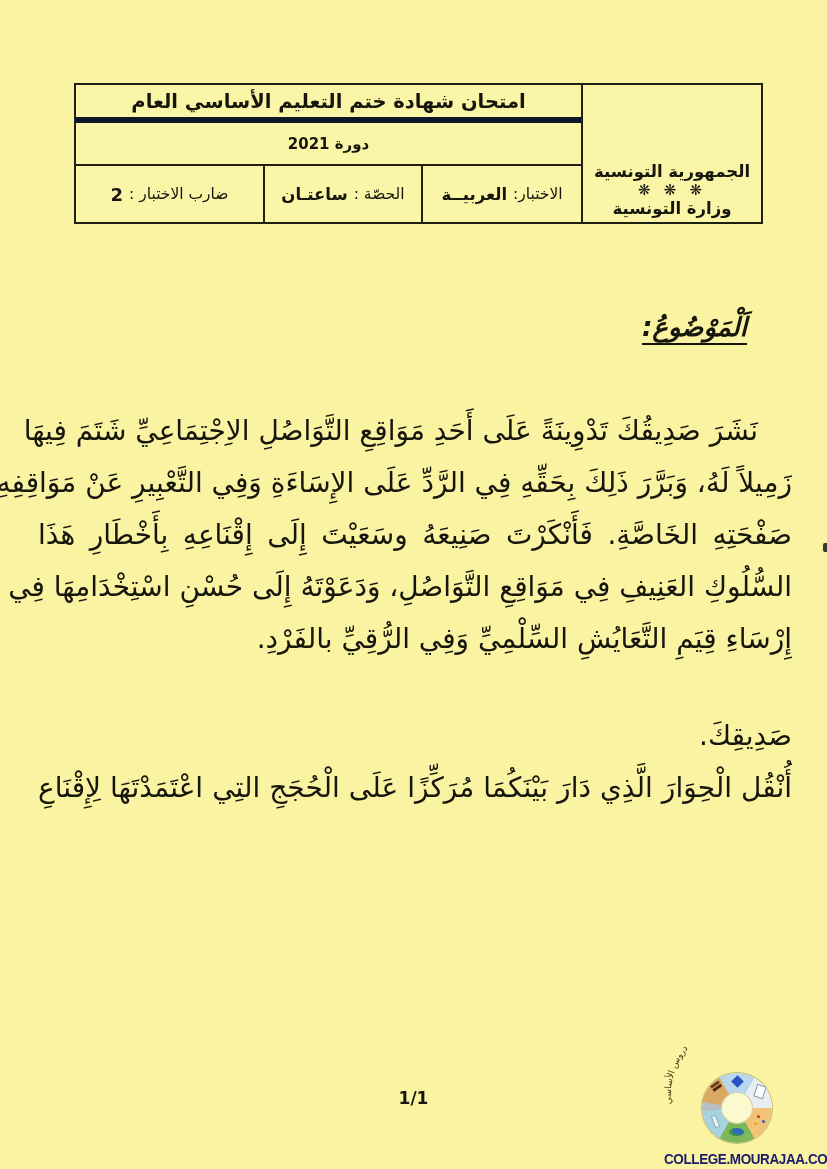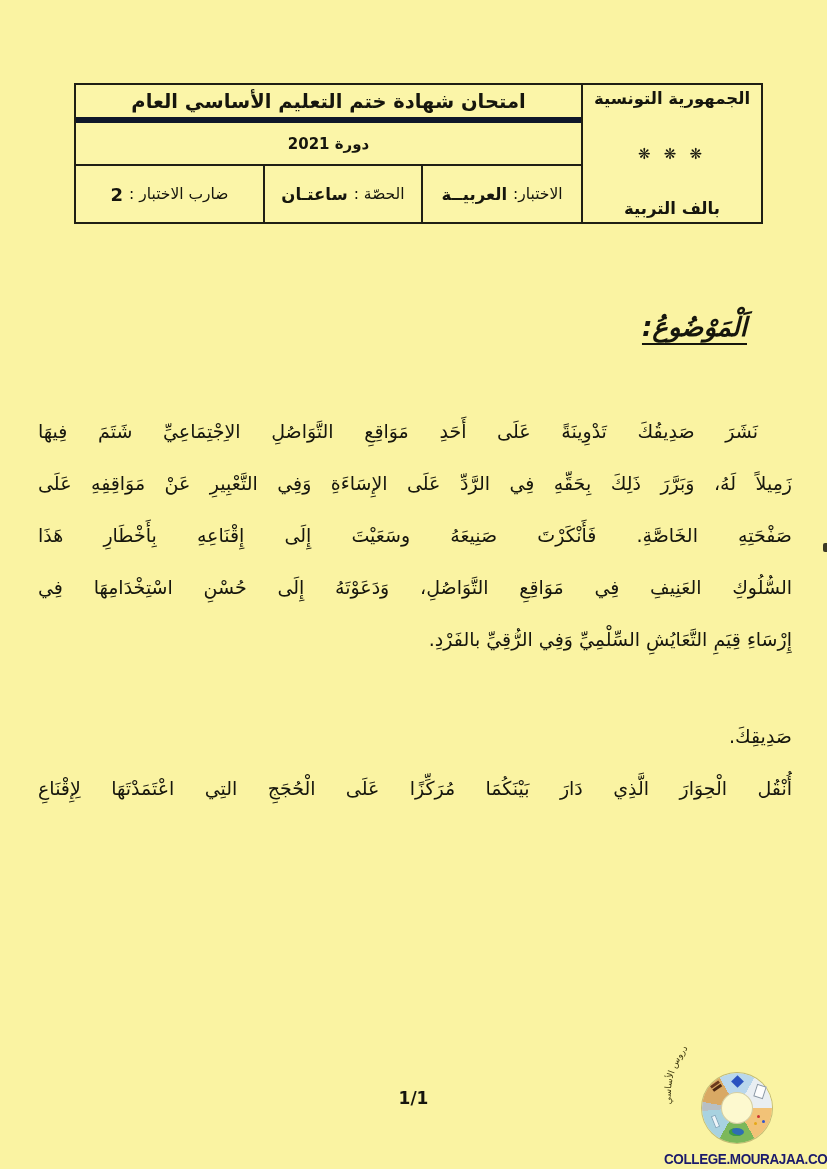--- a/index.html
+++ b/index.html
@@ -16,21 +16,21 @@
   .hdr-table{
     position:absolute;left:74px;top:83px;width:689px;height:141px;
     border:2px solid #1f1f14;
     display:flex;direction:rtl;
     box-sizing:border-box;
     background:#fbf5a8;
   }
   .hdr-right{
     width:180px;box-sizing:border-box;
     border-left:2px solid #1f1f14;
-    display:flex;flex-direction:column;align-items:center;justify-content:space-between;
+    display:flex;flex-direction:column;align-items:center;justify-content:flex-end;
     font-weight:bold;font-size:16.5px;
     padding:4px 0;
   }
   .hdr-right .stars{font-size:15px;letter-spacing:4px;}
   .hdr-main{flex:1;display:flex;flex-direction:column;}
   .hdr-row1{
     height:38px;box-sizing:border-box;border-bottom:6px solid #0f172a;
     display:flex;align-items:center;justify-content:center;
     font-weight:bold;font-size:19.5px;
   }
@@ -55,21 +55,21 @@
     font-size:26px;font-weight:bold;
     text-decoration:underline;text-underline-offset:7px;
     text-decoration-thickness:2px;
     font-style:italic;
   }
   .para{position:absolute;right:35px;left:38px;}
   .para1{top:405px;}
   .para2{top:710px;}
   .tline{
     height:52px;line-height:52px;
-    font-size:19px;
+    font-size:28px;
     white-space:nowrap;
     text-align:justify;
     text-align-last:justify;
     overflow:visible;
   }
   .tline.first{text-indent:34px;}
   .tline.last{text-align-last:right;text-align:right;}
   
   .page-num{
     position:absolute;top:1088px;left:0;width:827px;
@@ -118,21 +118,21 @@
 </style>
 </head>
 <body>
 
 <div class="sheet">
 
   <div class="hdr-table">
     <div class="hdr-right">
       <div>الجمهورية التونسية</div>
       <div class="stars">❋ ❋ ❋</div>
-      <div>بالف التربية</div>
+      <div>وزارة التونسية</div>
     </div>
     <div class="hdr-main">
       <div class="hdr-row1">امتحان شهادة ختم التعليم الأساسي العام</div>
       <div class="hdr-row2">دورة 2021</div>
       <div class="hdr-row3">
         <div class="hdr-cell cell-subject">
           <span>الاختبار:</span>
           <span class="val">العربيــة</span>
         </div>
         <div class="hdr-cell cell-duration">

